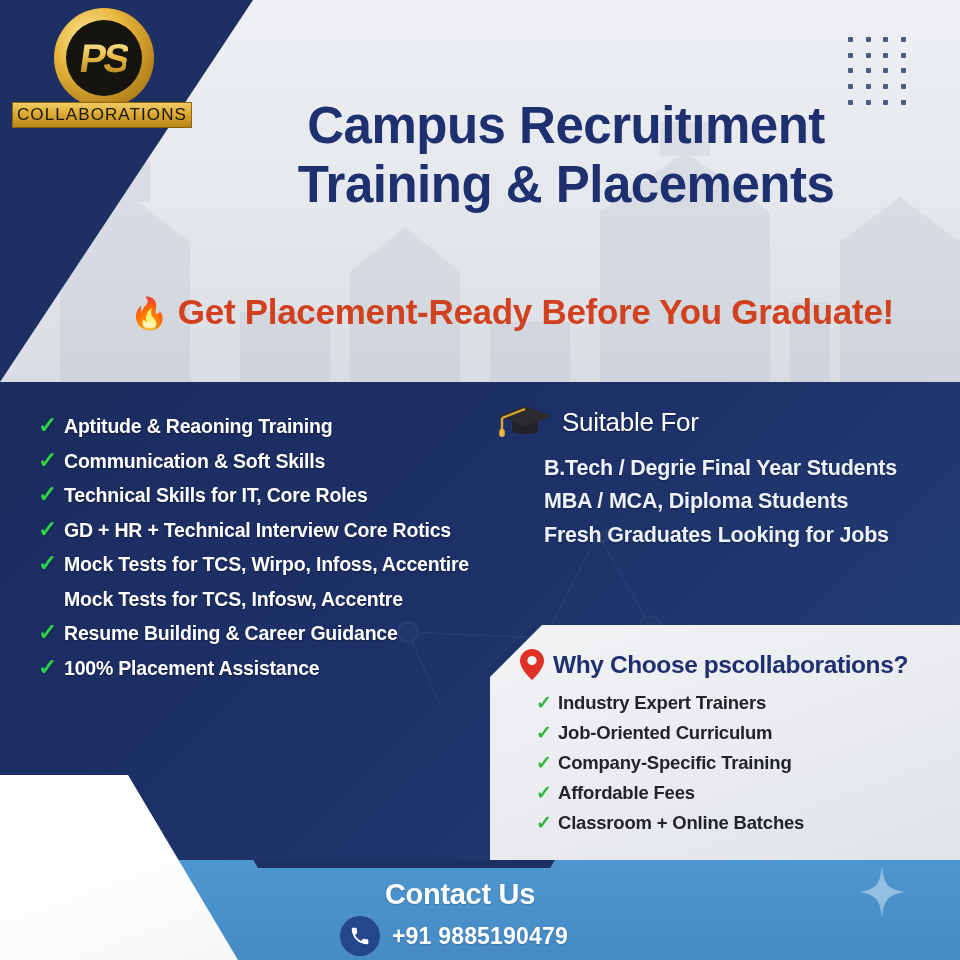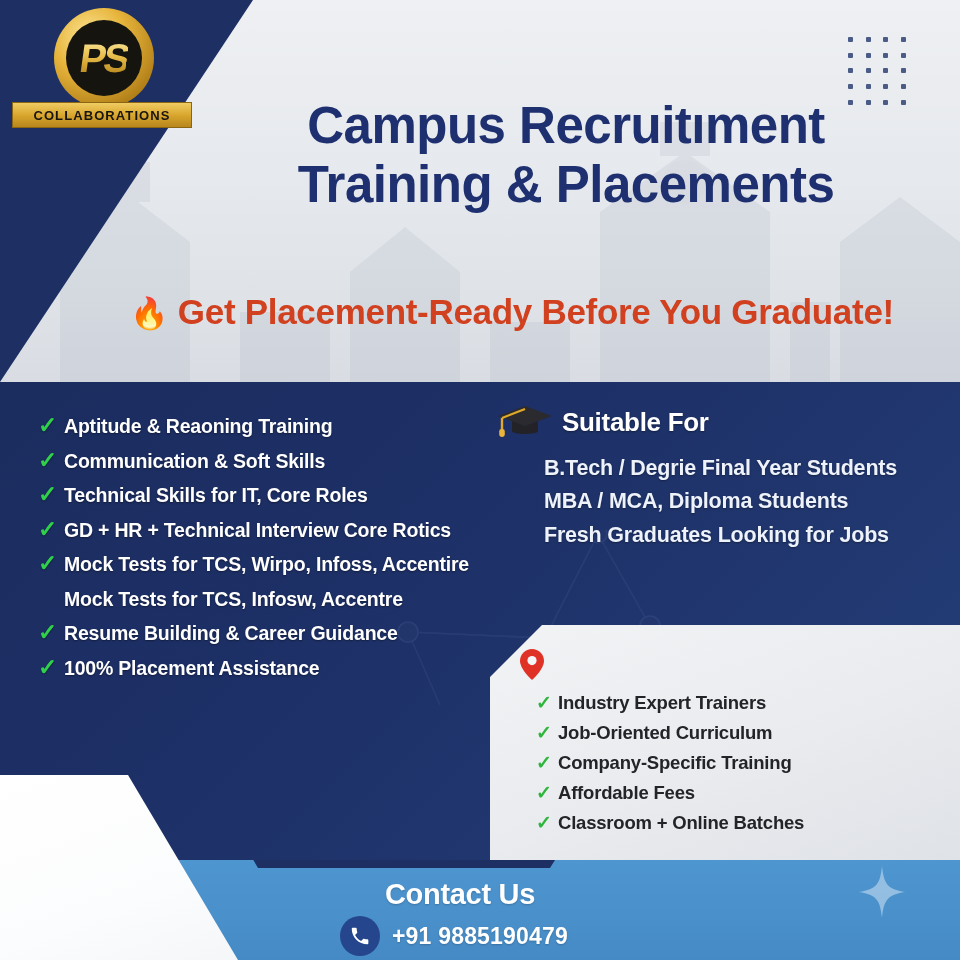--- a/index.html
+++ b/index.html
@@ -50,21 +50,21 @@
     -webkit-background-clip:text; background-clip:text; color:transparent;
     transform:skewX(-8deg);
   }
   .logo-banner {
     position:absolute; left:0; top:94px; width:180px; height:26px;
     background:linear-gradient(180deg,#f0cc63 0%,#d9a72e 50%,#b8861c 100%);
     display:flex; align-items:center; justify-content:center;
     border:1px solid #8a6512;
   }
   .logo-banner span {
-    font-size:13px; font-weight:bold; color:#181510; letter-spacing:1.1px;
+    font-size:17px; font-weight:normal; color:#181510; letter-spacing:1.1px;
   }
 
   .headline {
     position:absolute; left:196px; top:96px; width:740px;
     color:#1f3070; font-weight:bold; font-size:51px; line-height:1.16;
     letter-spacing:-0.5px; text-align:center;
   }
   .tagline {
     position:absolute; left:0; top:292px; width:960px; text-align:center;
     color:#d1401f; font-weight:bold; font-size:35px; letter-spacing:-0.3px;
@@ -90,21 +90,21 @@
   .li .tx {
     color:#ffffff; font-size:19.5px; font-weight:bold; letter-spacing:-0.2px;
     text-shadow:0 1px 2px rgba(0,0,0,.4); white-space:nowrap;
   }
   .li.nocheck .ck { visibility:hidden; }
 
   .suitable { position:absolute; left:496px; top:22px; width:440px; }
   .suitable-head { display:flex; align-items:center; gap:8px; }
   .cap { width:58px; height:40px; flex:0 0 58px; margin-top:-4px; }
   .suitable-title {
-    color:#fff; font-size:26px; font-weight:bold; letter-spacing:-0.3px;
+    color:#fff; font-size:26px; font-weight:normal; letter-spacing:-0.3px;
     text-shadow:0 1px 2px rgba(0,0,0,.4);
   }
   .suitable-list { margin-top:12px; padding-left:48px;font-weight:bold; }
   .suitable-list div {
     color:#eef3fb; font-size:21.5px; line-height:1.55; letter-spacing:-0.2px;
     text-shadow:0 1px 2px rgba(0,0,0,.35); white-space:nowrap;
   }
 
   
   .whypanel {
@@ -352,20 +352,21 @@
         <div>Fresh Graduates Looking for Jobs</div>
       </div>
     </div>
 
     <div class="whypanel">
       <div class="why-head">
         <svg class="pin" viewBox="0 0 24 31">
           <path d="M12 0 C5.4 0 0 5.3 0 11.8 C0 20.6 12 31 12 31 S24 20.6 24 11.8 C24 5.3 18.6 0 12 0 Z" fill="#e03127"></path>
           <circle cx="12" cy="11.6" r="4.6" fill="#f4f5f7"></circle>
         </svg>
+        <span class="why-title">Why Choose pscollaborations?</span>
       </div>
       <div class="why-list">
         <div class="wl">
           <span class="ck">✓</span>
           <span class="tx">Industry Expert Trainers</span>
         </div>
         <div class="wl">
           <span class="ck">✓</span>
           <span class="tx">Job-Oriented Curriculum</span>
         </div>

